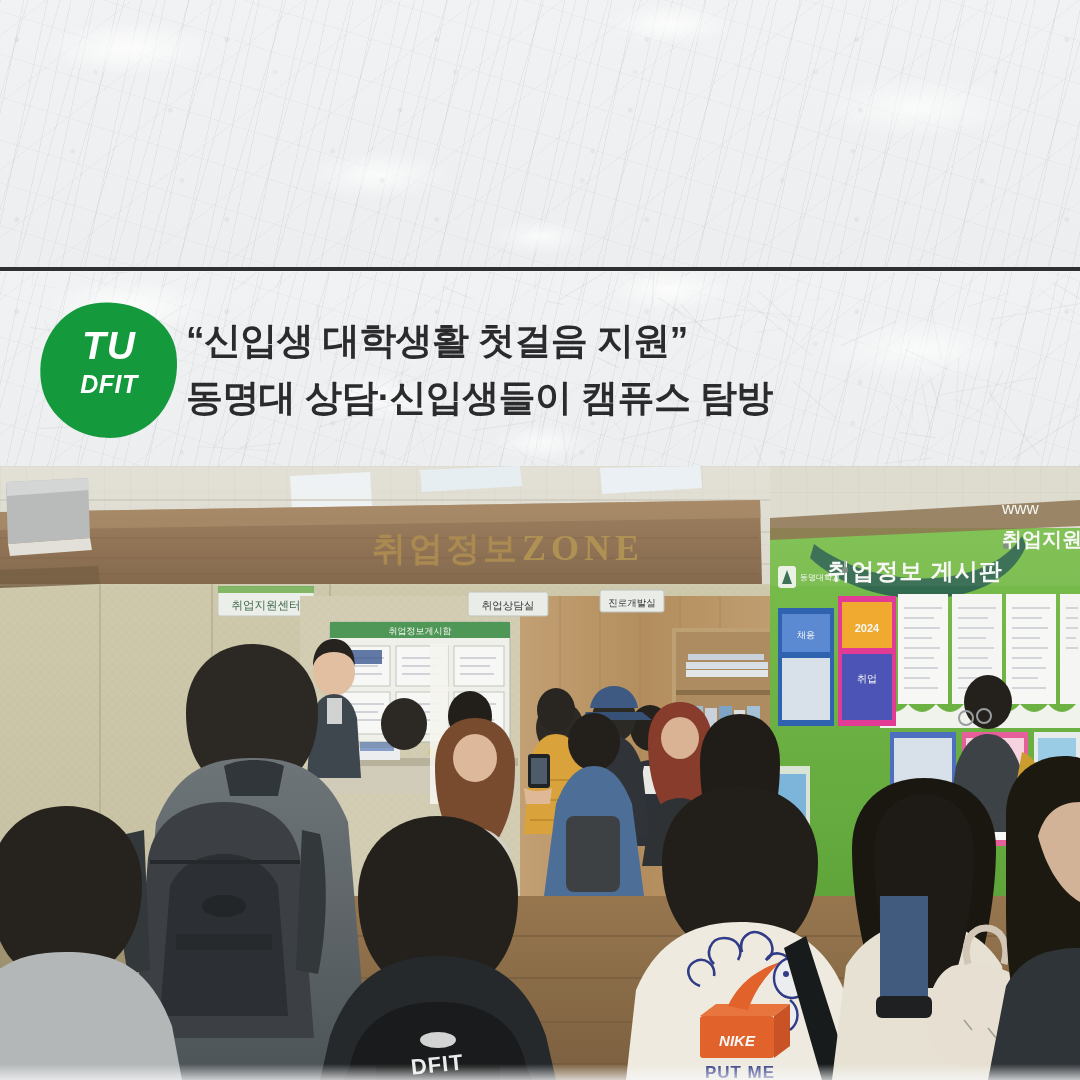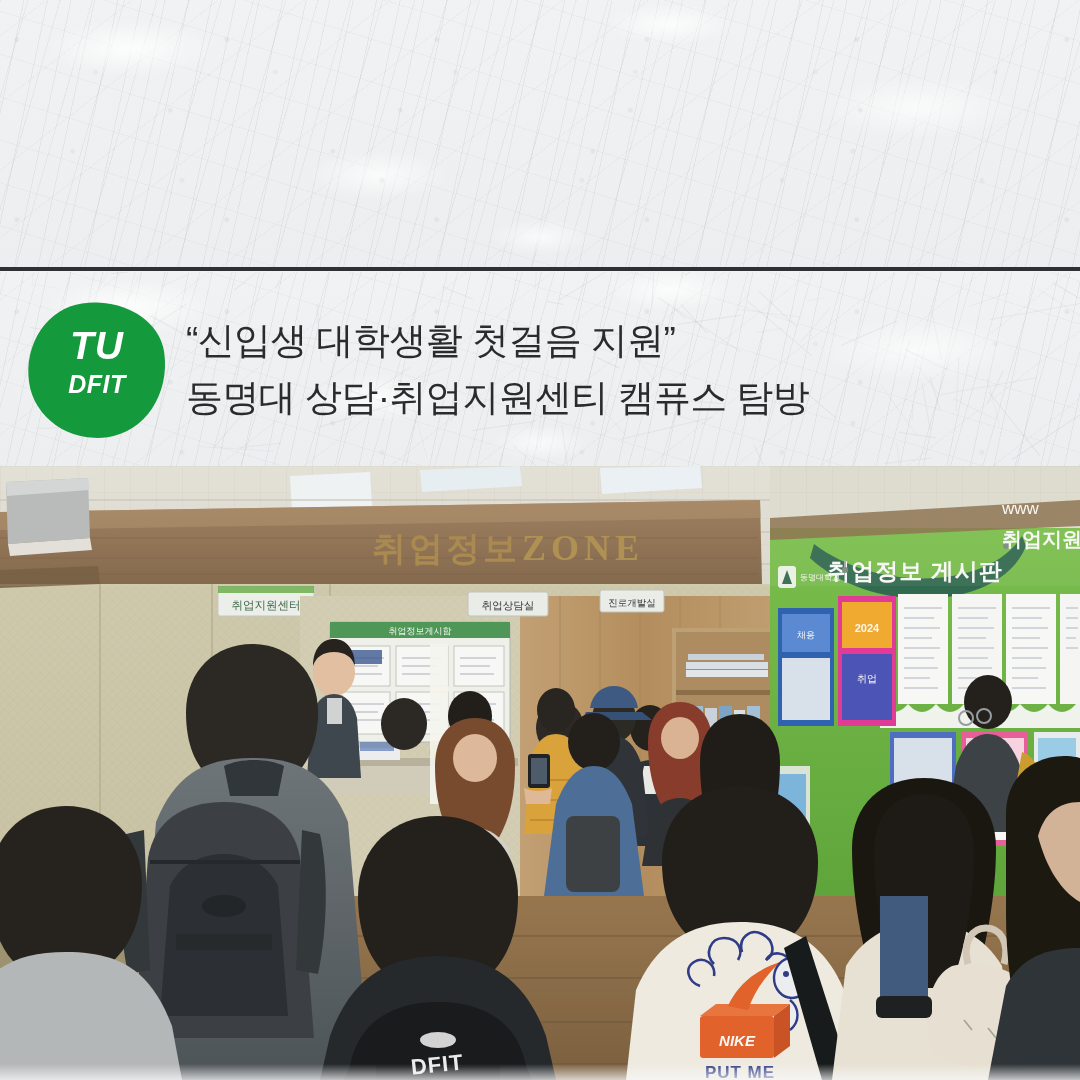--- a/index.html
+++ b/index.html
@@ -74,21 +74,21 @@
   #divider {
     position: absolute;
     left: 0; top: 267px;
     width: 1080px; height: 4px;
     background: #2f3033;
   }
 
   
   #logo {
     position: absolute;
-    left: 28px; top: 302px;
+    left: 40px; top: 302px;
     width: 138px; height: 136px;
   }
   #logo .blob {
     position: absolute; inset: 0;
     background: #14993c;
     border-radius: 46% 54% 49% 51% / 52% 44% 56% 48%;
     transform: rotate(-8deg);
   }
   #logo .tu {
     position: absolute;
@@ -115,21 +115,21 @@
 
   
   #headline {
     position: absolute;
     left: 186px; top: 312px;
     width: 860px;
   }
   #headline .line {
     color: #2b2b2d;
     font-size: 37px;
-    font-weight: normal;
+    font-weight: bold;
     line-height: 57px;
     letter-spacing: -0.6px;
     white-space: nowrap;
   }
 
   
   #photo {
     position: absolute;
     left: 0; top: 466px;
     width: 1080px; height: 614px;
@@ -252,21 +252,21 @@
   </div>
 
   <div id="logo">
     <div class="blob"></div>
     <div class="tu">TU</div>
     <div class="news">DFIT</div>
   </div>
 
   <div id="headline">
     <div class="line">“신입생 대학생활 첫걸음 지원”</div>
-    <div class="line">동명대 상담·취업지원센티 캠퓨스 탐방</div>
+    <div class="line">동명대 상담·신입생들이 캠퓨스 탐방</div>
   </div>
 
   <div id="photo">
     <span id="photo-caption">취업지원센티 로봔에 모인 신입생들이 설명을 듣고 있다</span>
 
     <svg viewBox="0 0 1080 614" preserveAspectRatio="none">
       <defs>
         <linearGradient id="gCeil" x1="0" y1="0" x2="0" y2="1">
           <stop offset="0" stop-color="#e9e6dd"></stop>
             <stop offset="1" stop-color="#d6d2c6"></stop>

